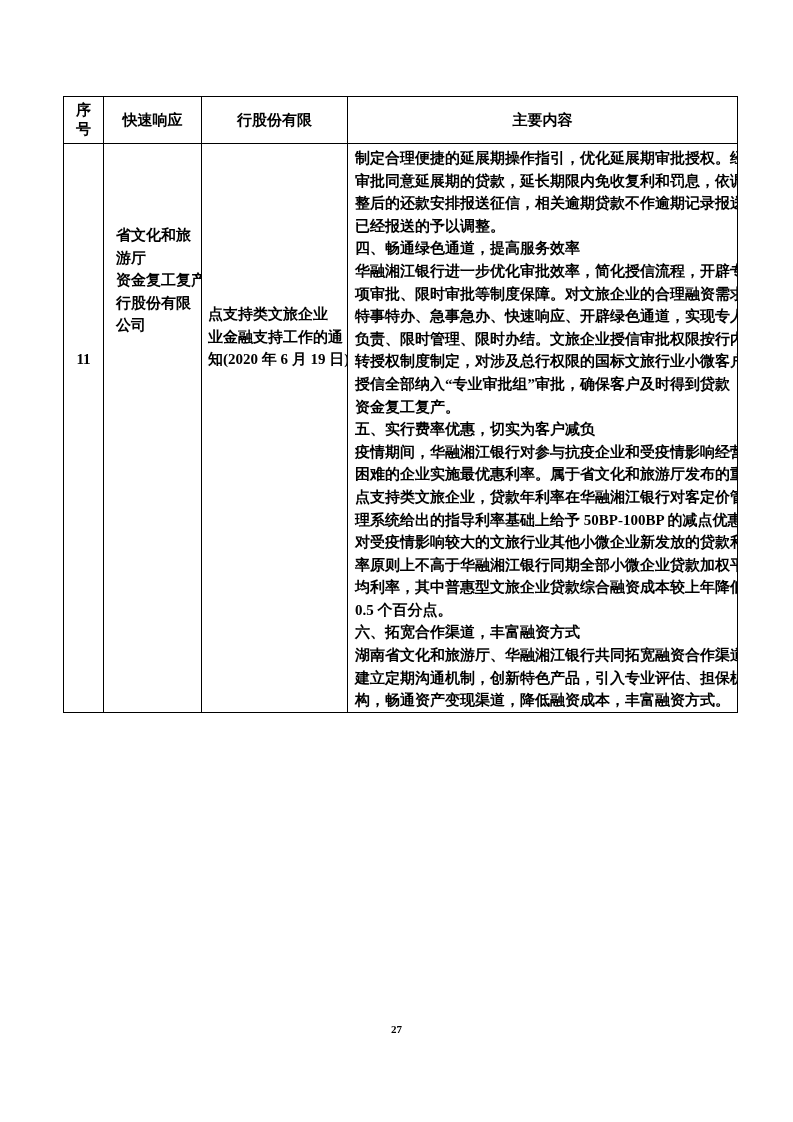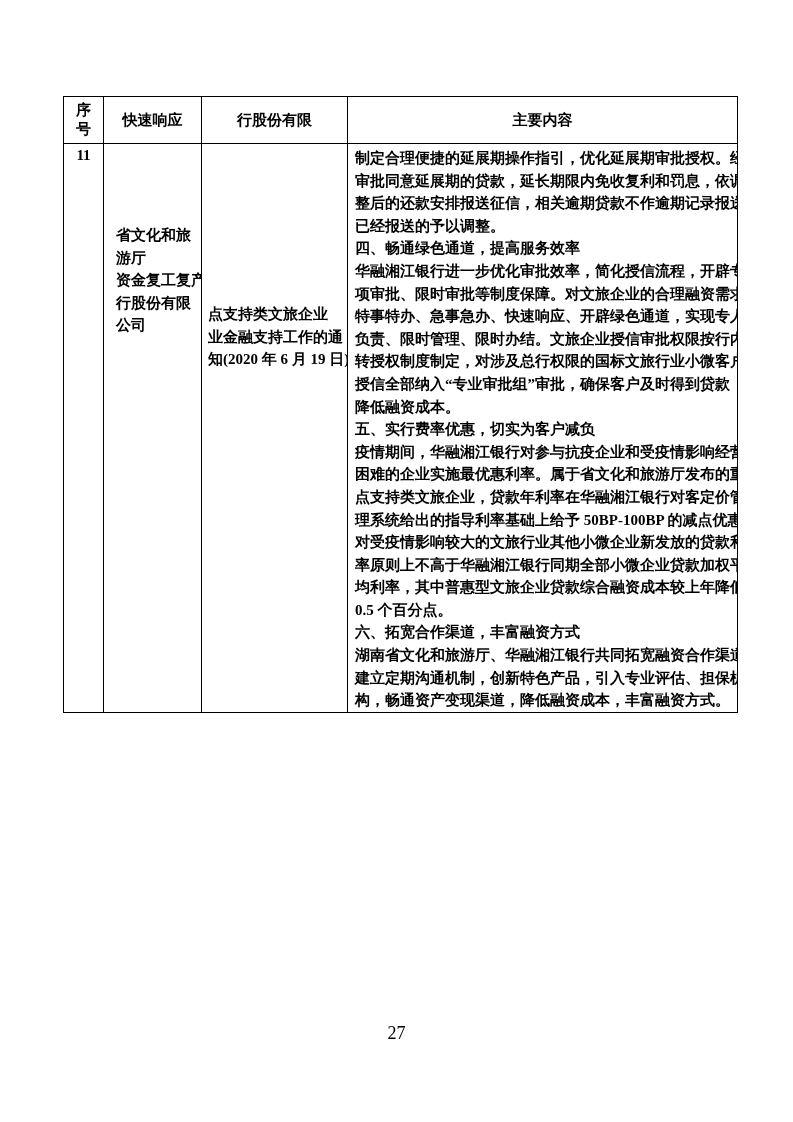--- a/index.html
+++ b/index.html
@@ -39,20 +39,21 @@
   .doc-table th .hline { line-height: 19px; }
   .doc-table tbody td {
     height: 566px;
     vertical-align: top;
     font-size: 15px;
     font-weight: 600;
   }
   .tline { line-height: 22.6px; white-space: nowrap; }
   .cell-seq { text-align: center; }
   .seq-text {
+    margin-top: 204px;
     line-height: 22px;
   }
   .issuer-wrap {
     margin-top: 80px;
     padding-left: 12px;
     padding-right: 4px;
   }
   .docname-wrap {
     margin-top: 159px;
     padding-left: 6px;
@@ -60,22 +61,22 @@
   }
   .content-wrap {
     padding: 3px 5px 0 7px;
   }
   .page-number {
     position: absolute;
     top: 1023px;
     left: 0;
     width: 793px;
     text-align: center;
-    font-size: 18px;
-    font-weight: normal;
+    font-size: 11px;
+    font-weight: bold;
   }
 </style>
 </head>
 <body>
 
 <table class="doc-table">
   <colgroup>
     <col style="width:40px">
     <col style="width:98px">
     <col style="width:146px">
@@ -127,21 +128,21 @@
             <div class="tline">审批同意延展期的贷款，延长期限内免收复利和罚息，依调</div>
             <div class="tline">整后的还款安排报送征信，相关逾期贷款不作逾期记录报送，</div>
             <div class="tline">已经报送的予以调整。</div>
             <div class="tline">四、畅通绿色通道，提高服务效率</div>
             <div class="tline">华融湘江银行进一步优化审批效率，简化授信流程，开辟专</div>
             <div class="tline">项审批、限时审批等制度保障。对文旅企业的合理融资需求，</div>
             <div class="tline">特事特办、急事急办、快速响应、开辟绿色通道，实现专人</div>
             <div class="tline">负责、限时管理、限时办结。文旅企业授信审批权限按行内</div>
             <div class="tline">转授权制度制定，对涉及总行权限的国标文旅行业小微客户</div>
             <div class="tline">授信全部纳入“专业审批组”审批，确保客户及时得到贷款</div>
-            <div class="tline">降低融资成本。</div>
+            <div class="tline">资金复工复产。</div>
             <div class="tline">五、实行费率优惠，切实为客户减负</div>
             <div class="tline">疫情期间，华融湘江银行对参与抗疫企业和受疫情影响经营</div>
             <div class="tline">困难的企业实施最优惠利率。属于省文化和旅游厅发布的重</div>
             <div class="tline">点支持类文旅企业，贷款年利率在华融湘江银行对客定价管</div>
             <div class="tline">理系统给出的指导利率基础上给予 50BP-100BP 的减点优惠；</div>
             <div class="tline">对受疫情影响较大的文旅行业其他小微企业新发放的贷款利</div>
             <div class="tline">率原则上不高于华融湘江银行同期全部小微企业贷款加权平</div>
             <div class="tline">均利率，其中普惠型文旅企业贷款综合融资成本较上年降低</div>
             <div class="tline">0.5 个百分点。</div>
             <div class="tline">六、拓宽合作渠道，丰富融资方式</div>

